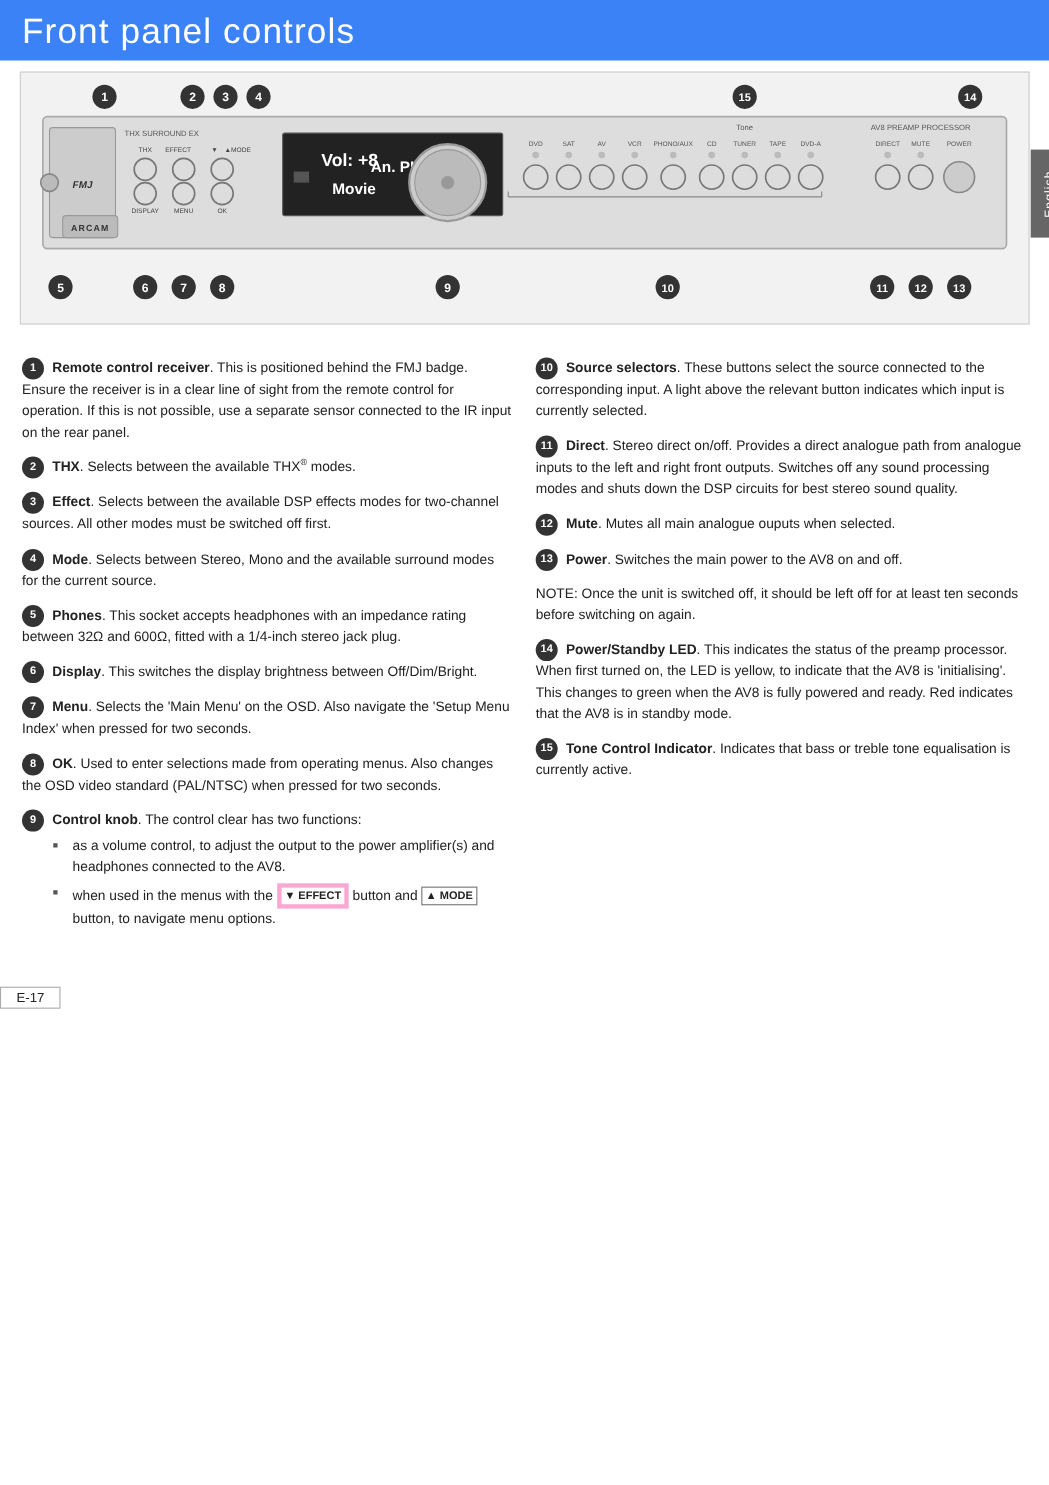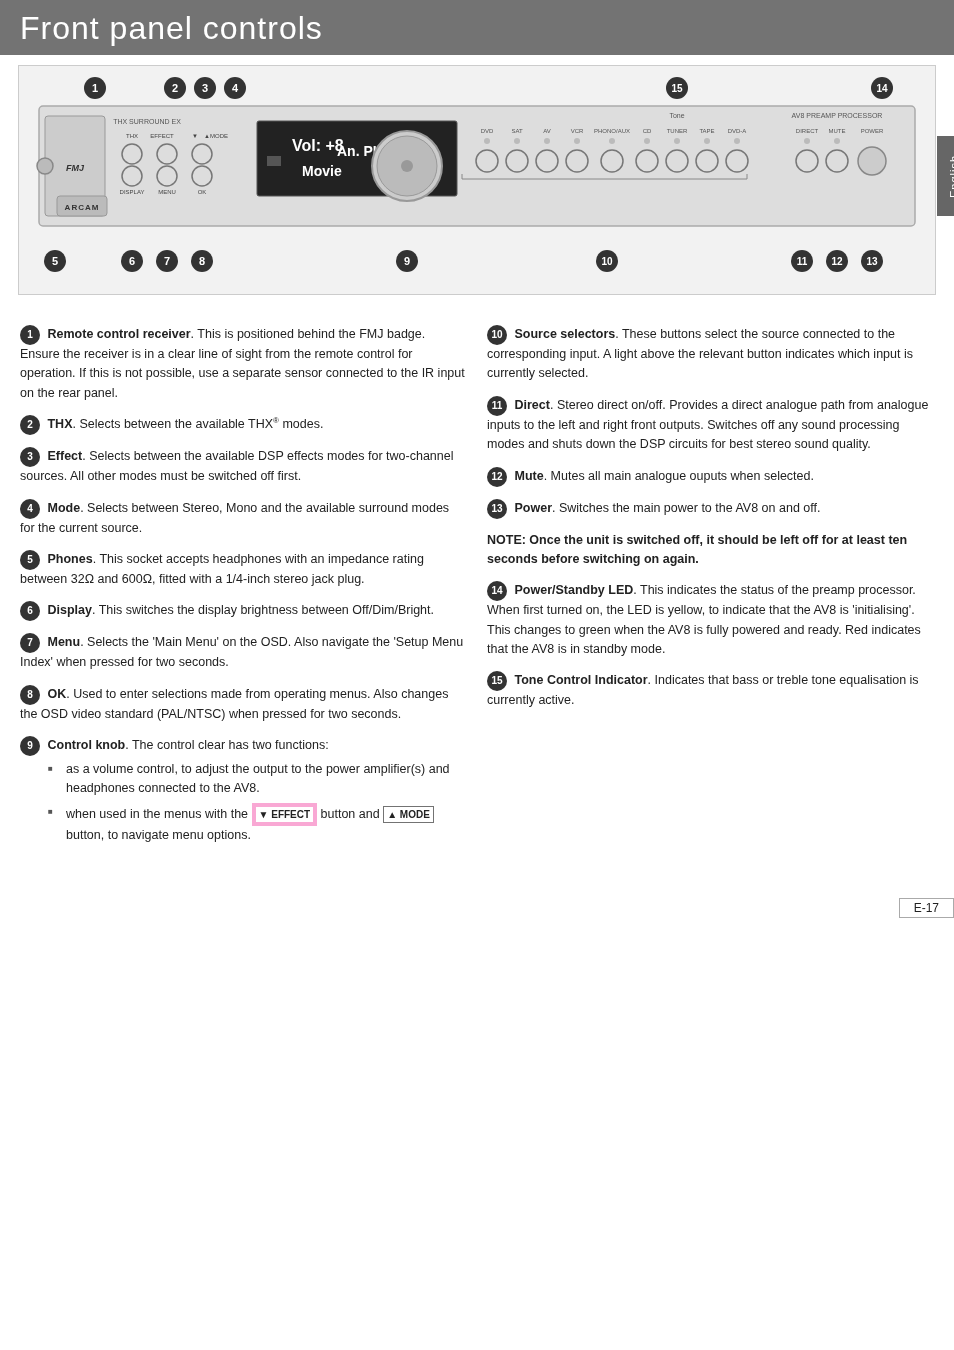--- a/index.html
+++ b/index.html
@@ -7,21 +7,21 @@
       font-family: Arial, Helvetica, sans-serif;
       background: #fff;
       color: #222;
       width: 954px;
       min-height: 1350px;
       position: relative;
     }
 
     
     .page-header {
-      background: #737373;
+      background: #3b82f6;
       padding: 10px 20px 8px 20px;
       margin-bottom: 0;
     }
     .page-header h1 {
       color: #fff;
       font-size: 32px;
       font-weight: 300;
       letter-spacing: 1px;
     }
 
@@ -82,21 +82,21 @@
       content: '■';
       position: absolute;
       left: 0;
       font-size: 8px;
       top: 3px;
       color: #555;
     }
 
     
     .note-text {
-      font-weight: bold;
+      font-weight: normal;
       font-size: 12.5px;
       line-height: 1.55;
     }
 
     sup {
       font-size: 8px;
     }
 
     .effect-btn {
       display: inline-block;
@@ -375,15 +375,15 @@
 
     <div class="desc-item">
       <span class="item-num">15</span>
       <span class="item-title">Tone Control Indicator</span>.
       <span>Indicates that bass or treble tone equalisation is currently active.</span>
     </div>
 
   </div>
 </div>
 
-<div style="text-align:right; margin-top: 30px; margin-bottom: 10px;">
+<div style="text-align:left; margin-top: 30px; margin-bottom: 10px;">
   <span style="border:1px solid #aaa; padding: 2px 14px; font-size:12px;">E-17</span>
 </div>
 
 </body></html>

